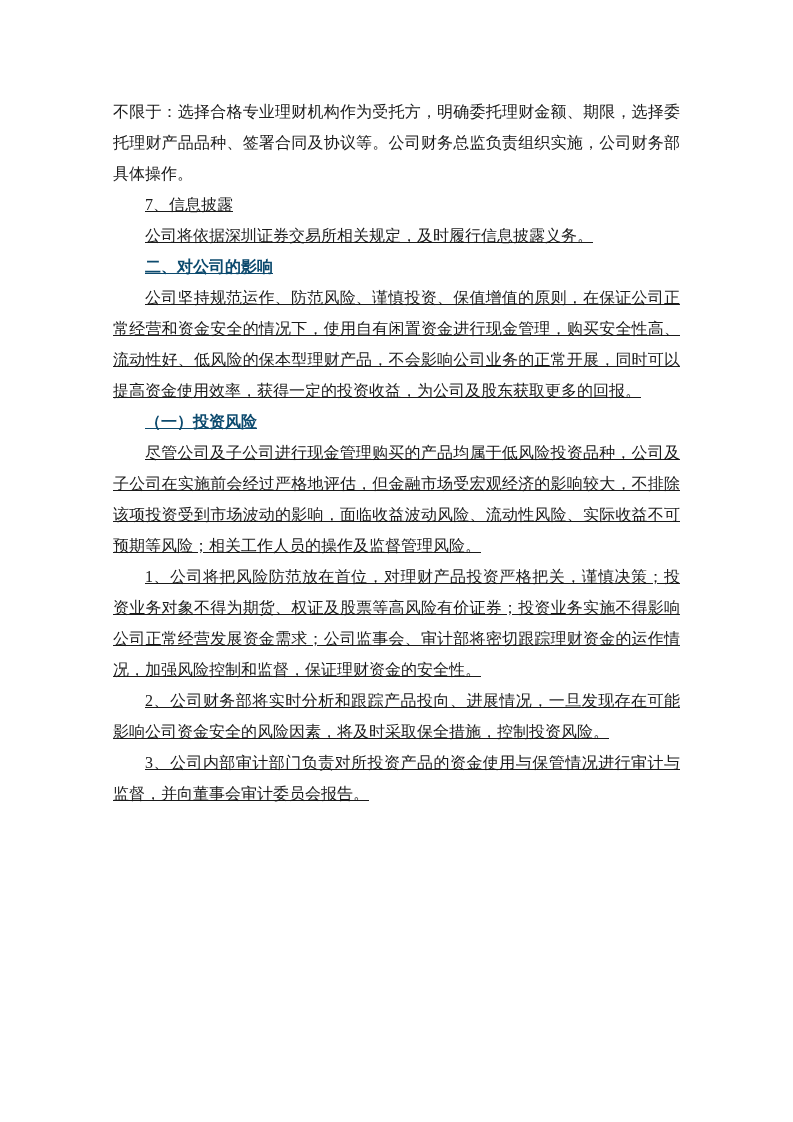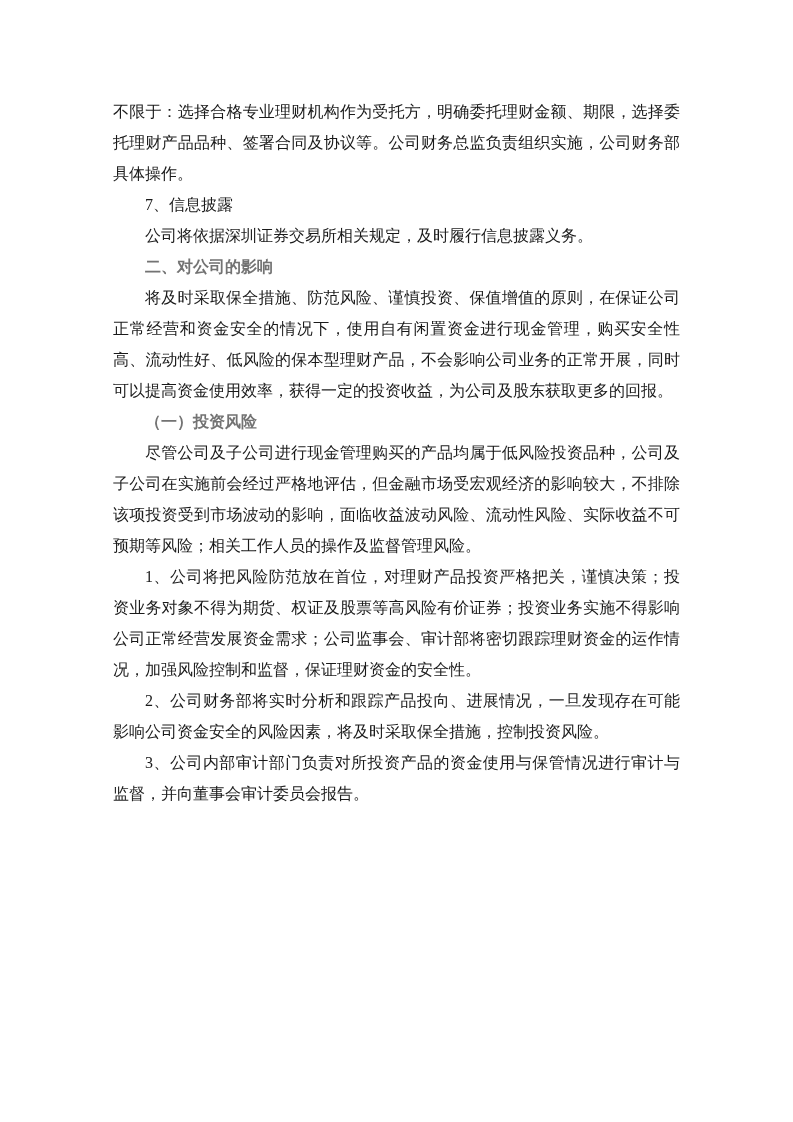--- a/index.html
+++ b/index.html
@@ -28,35 +28,36 @@
     color: #1a1a1a;
     text-align: justify;
     word-break: break-all;
   }
   .content p {
     margin: 0;
     padding: 0;
   }
   .indent {
     text-indent: 2em;
+    text-decoration: underline;
   }
   .bold {
     font-weight: bold;
-    color: #737373;
+    color: #0c4a6e;
   }
 </style>
 </head>
 <body>
 
 <div class="page">
   <div class="content">
     <p class="">不限于：选择合格专业理财机构作为受托方，明确委托理财金额、期限，选择委托理财产品品种、签署合同及协议等。公司财务总监负责组织实施，公司财务部具体操作。</p>
     <p class="indent">7、信息披露</p>
     <p class="indent">公司将依据深圳证券交易所相关规定，及时履行信息披露义务。</p>
     <p class="indent bold">二、对公司的影响</p>
-    <p class="indent">将及时采取保全措施、防范风险、谨慎投资、保值增值的原则，在保证公司正常经营和资金安全的情况下，使用自有闲置资金进行现金管理，购买安全性高、流动性好、低风险的保本型理财产品，不会影响公司业务的正常开展，同时可以提高资金使用效率，获得一定的投资收益，为公司及股东获取更多的回报。</p>
+    <p class="indent">公司坚持规范运作、防范风险、谨慎投资、保值增值的原则，在保证公司正常经营和资金安全的情况下，使用自有闲置资金进行现金管理，购买安全性高、流动性好、低风险的保本型理财产品，不会影响公司业务的正常开展，同时可以提高资金使用效率，获得一定的投资收益，为公司及股东获取更多的回报。</p>
     <p class="indent bold">（一）投资风险</p>
     <p class="indent">尽管公司及子公司进行现金管理购买的产品均属于低风险投资品种，公司及子公司在实施前会经过严格地评估，但金融市场受宏观经济的影响较大，不排除该项投资受到市场波动的影响，面临收益波动风险、流动性风险、实际收益不可预期等风险；相关工作人员的操作及监督管理风险。</p>
     <p class="indent">1、公司将把风险防范放在首位，对理财产品投资严格把关，谨慎决策；投资业务对象不得为期货、权证及股票等高风险有价证券；投资业务实施不得影响公司正常经营发展资金需求；公司监事会、审计部将密切跟踪理财资金的运作情况，加强风险控制和监督，保证理财资金的安全性。</p>
     <p class="indent">2、公司财务部将实时分析和跟踪产品投向、进展情况，一旦发现存在可能影响公司资金安全的风险因素，将及时采取保全措施，控制投资风险。</p>
     <p class="indent">3、公司内部审计部门负责对所投资产品的资金使用与保管情况进行审计与监督，并向董事会审计委员会报告。</p>
   </div>
 </div>
 
 </body></html>

